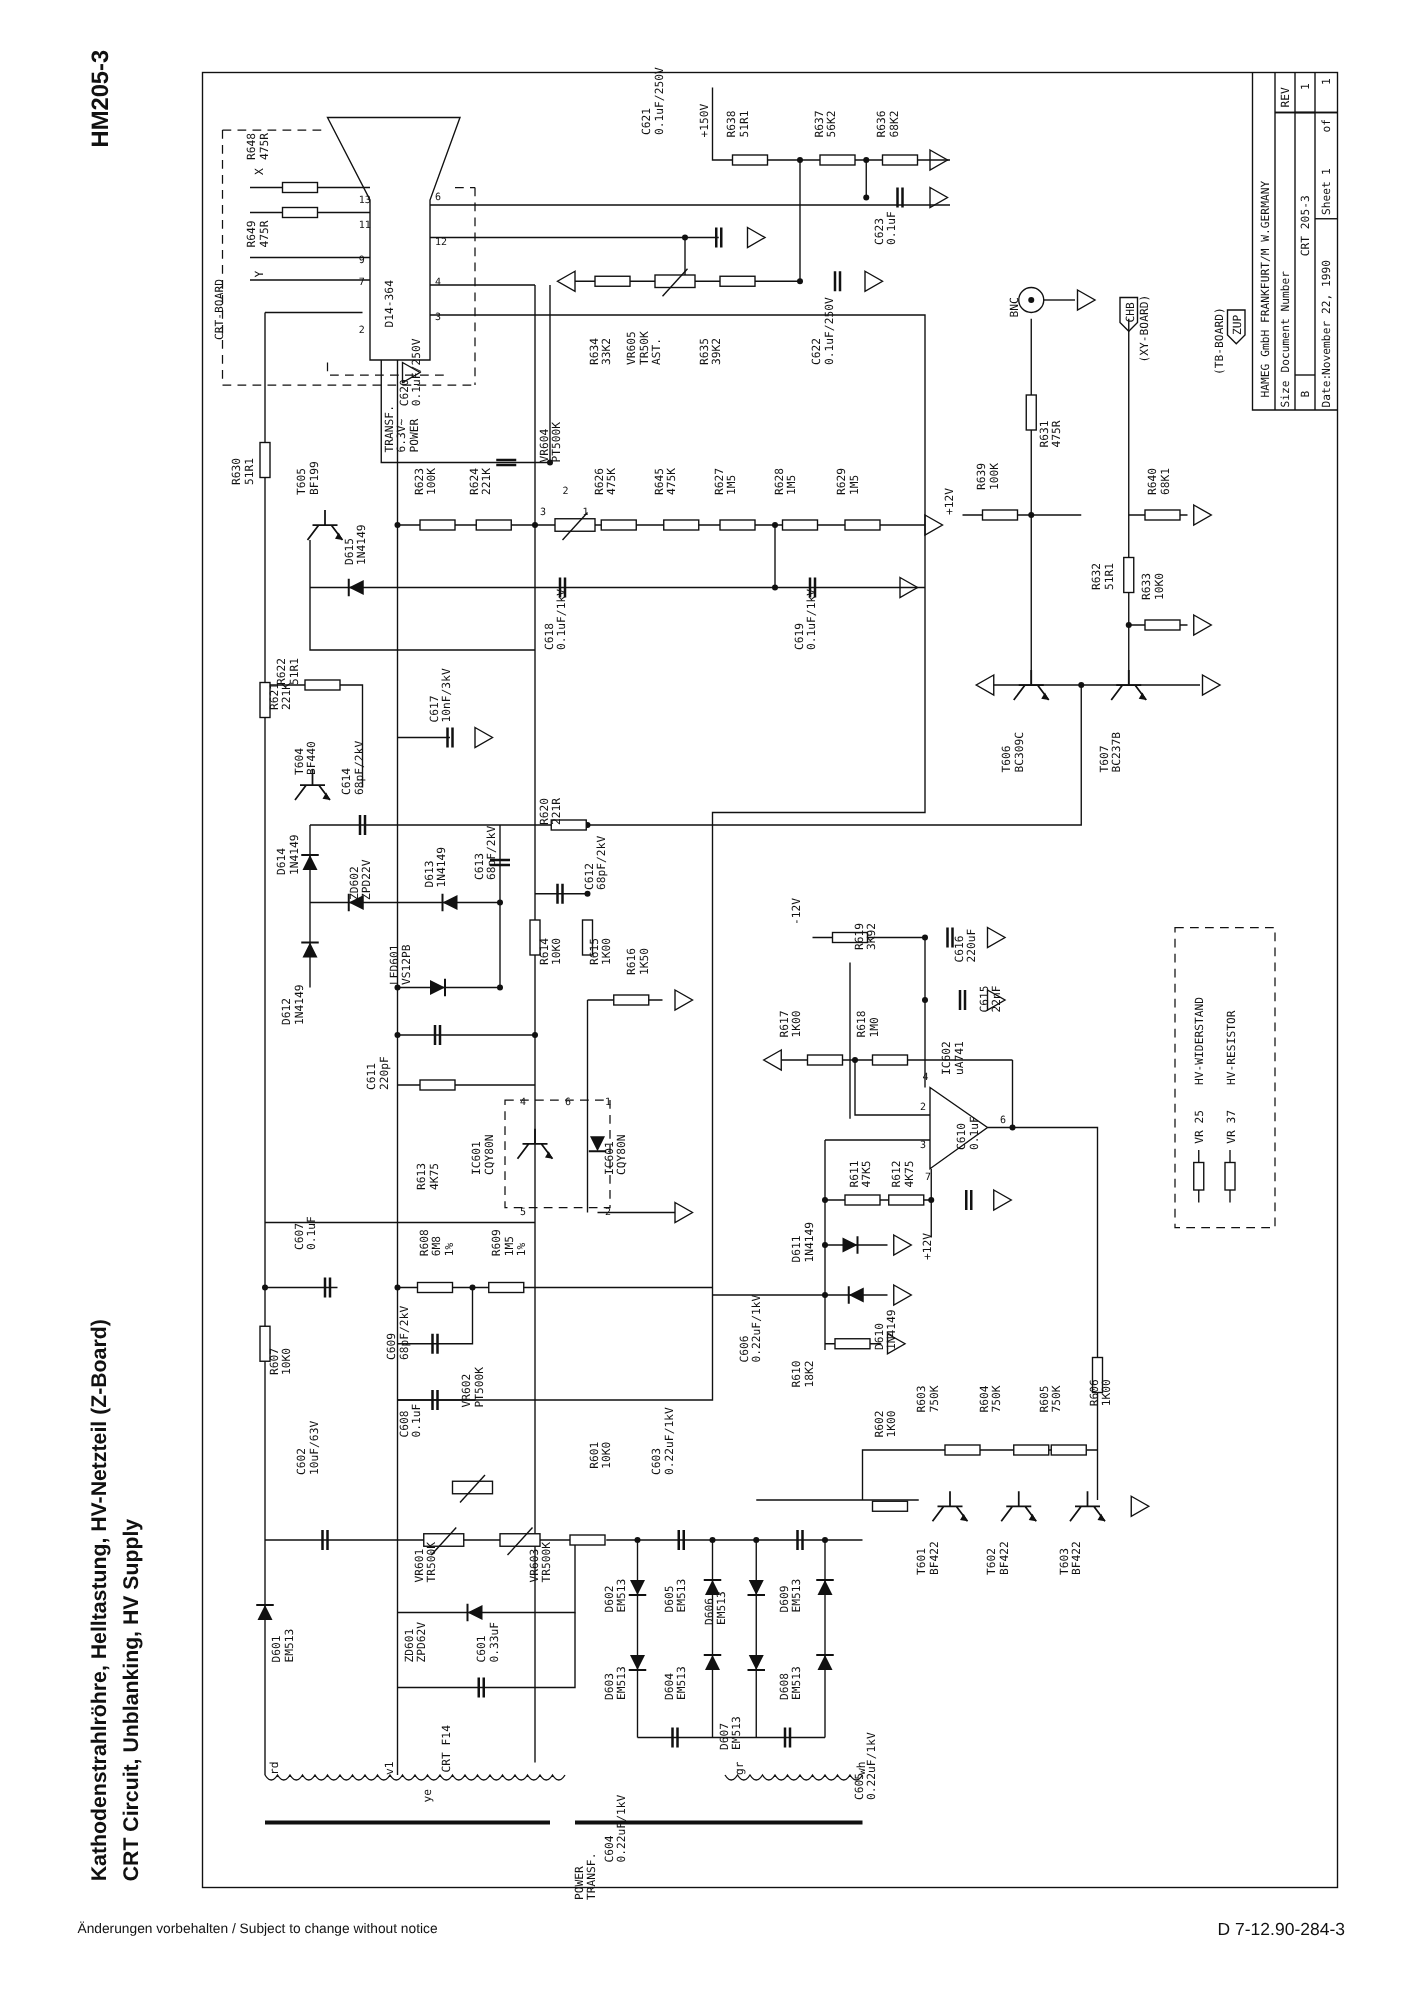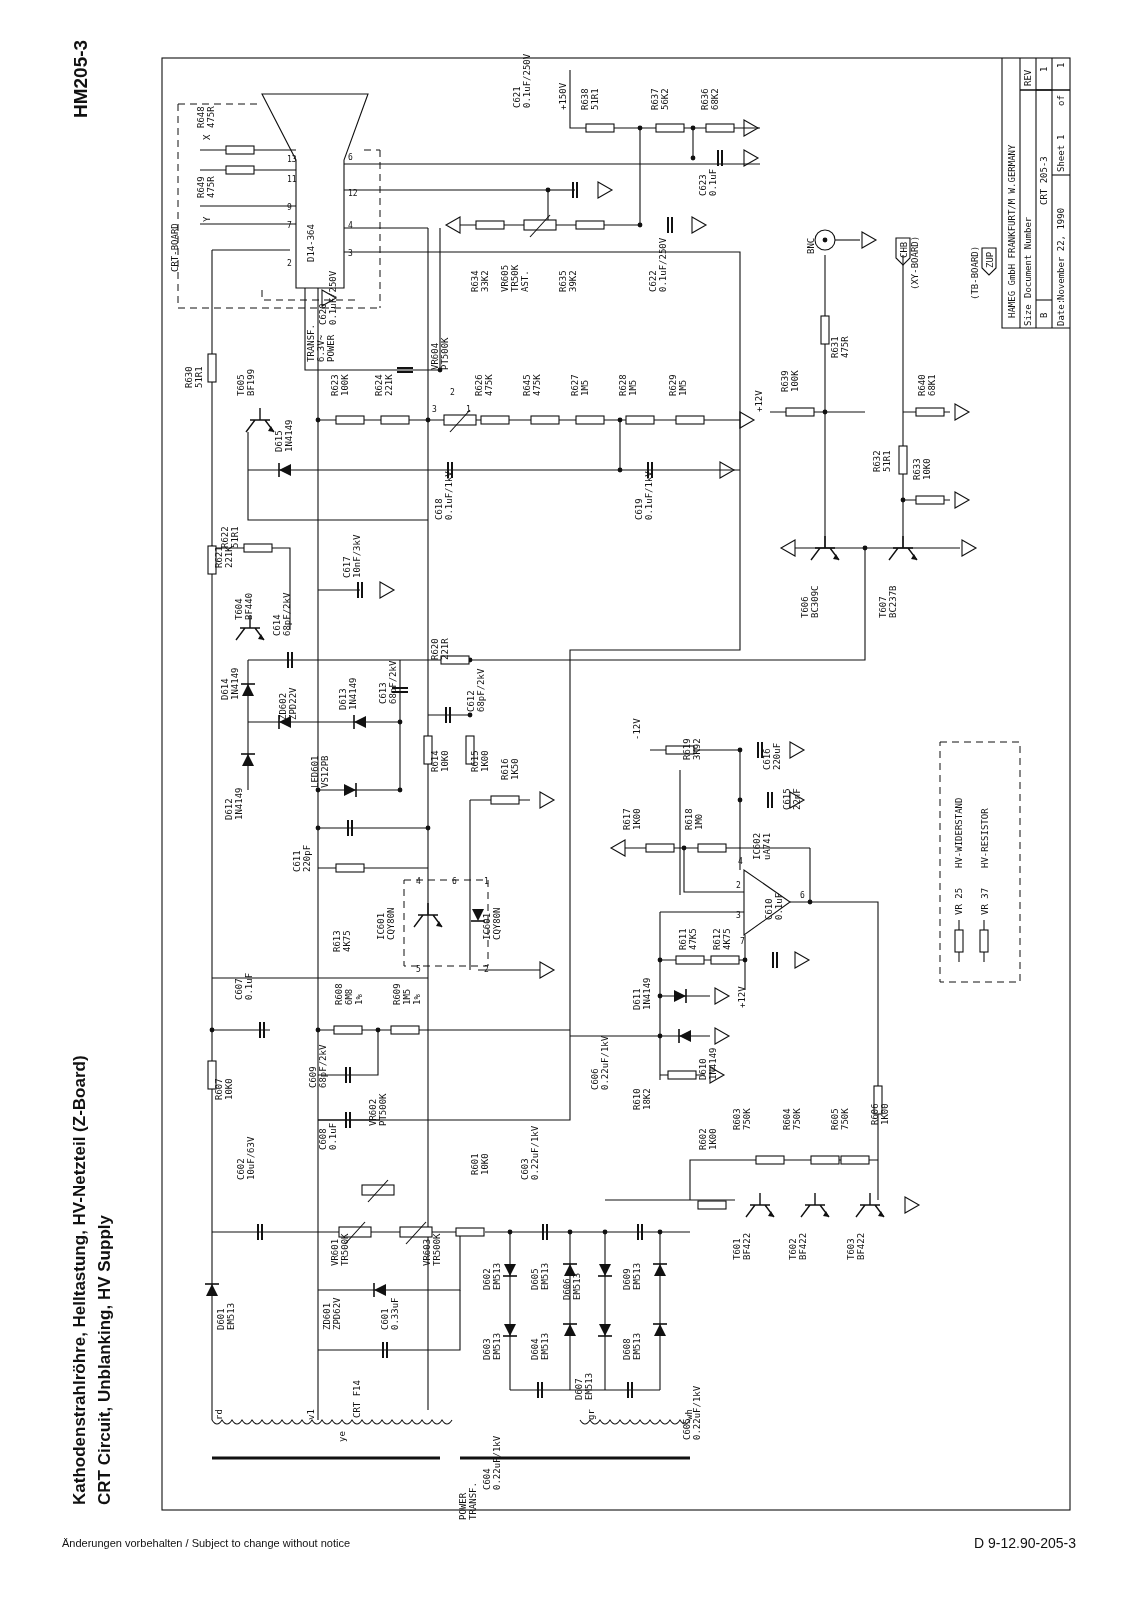--- a/index.html
+++ b/index.html
@@ -19,21 +19,21 @@
   .dot{fill:#111;}
   .tb text{font-size:9px;}
 </style>
 </head>
 <body>
 
 <div class="vtitle" id="doc-id">HM205-3</div>
 <div class="vtitle" id="title-de">Kathodenstrahlröhre, Helltastung, HV-Netzteil (Z-Board)</div>
 <div class="vtitle" id="title-en">CRT Circuit, Unblanking, HV Supply</div>
 <div id="footer-note">Änderungen vorbehalten / Subject to change without notice</div>
-<div id="footer-code">D  9-12.90-205-3</div>
+<div id="footer-code">D  7-12.90-284-3</div>
 
 <svg id="schematic" width="1132" height="1600" viewBox="0 0 1132 1600">
 
   <rect x="162" y="58" width="908" height="1452" class="w"></rect>
 
   <g class="tb">
     <path class="w" d="M1002 58 V328 H1070 M1020 58 V328 M1036 58 V328 M1052 58 V328 M1036 90 H1070 M1052 240 V242"></path>
     <path class="w" d="M1036 90 H1052 M1020 90 H1036"></path>
     <line class="w" x1="1020" y1="90" x2="1070" y2="90"></line>
     <line class="w" x1="1052" y1="175" x2="1070" y2="175"></line>

